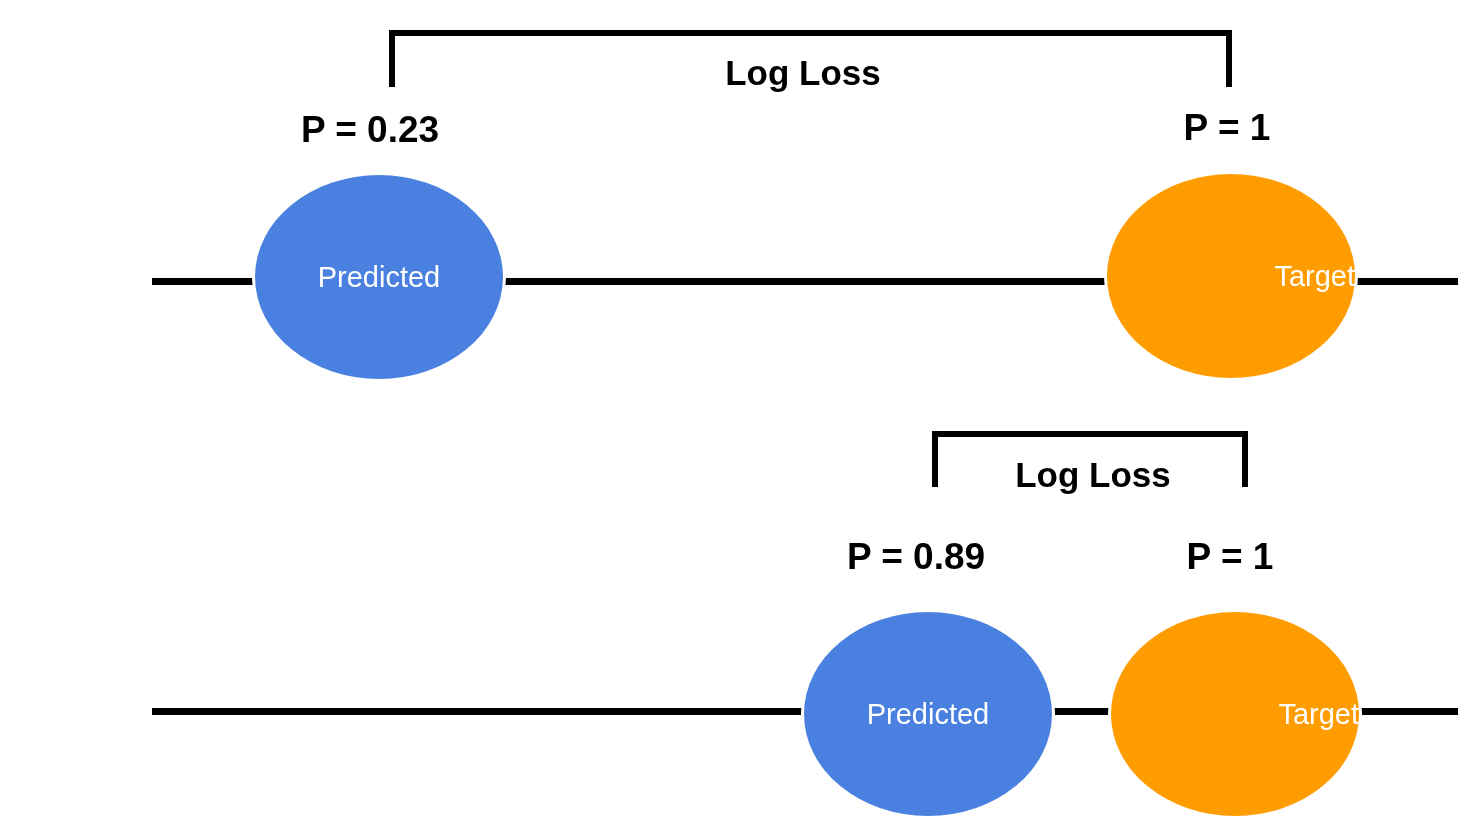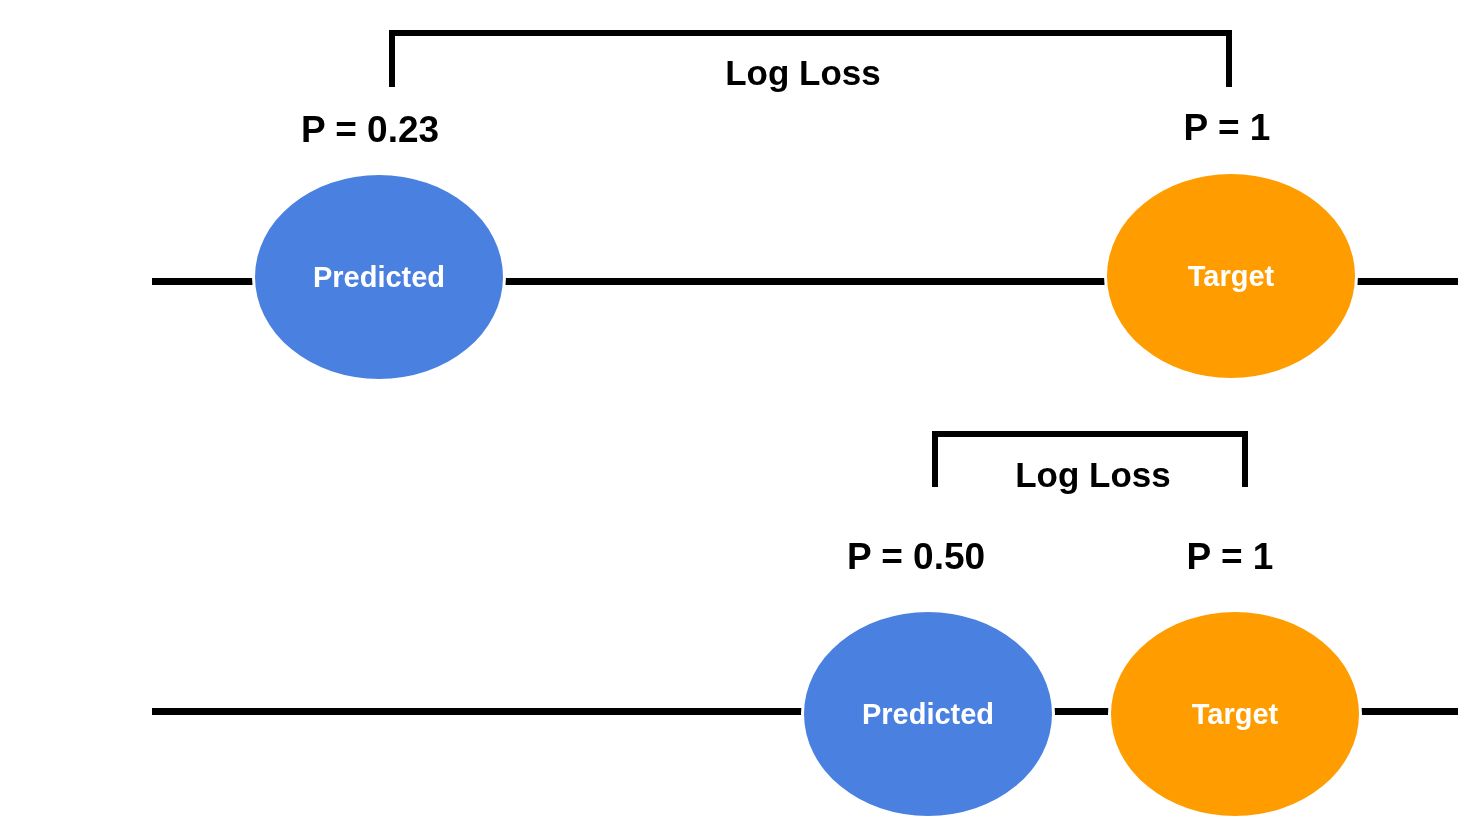--- a/index.html
+++ b/index.html
@@ -71,26 +71,26 @@
     width: 254px;
     height: 210px;
     border-radius: 50%;
     border: 3px solid #ffffff;
     display: flex;
     align-items: center;
     justify-content: center;
   }
   .ellipse .ellipse-text {
     color: #ffffff;
-    font-weight: 700;
+    font-weight: 400;
     font-size: 29px;
     white-space: nowrap;
   }
   .ellipse.predicted { background: var(--predicted, #4A81E0); }
-  .ellipse.target { background: var(--target, #FF9C00); }
+  .ellipse.target { background: var(--target, #FF9C00); justify-content: flex-end; }
 
   .ellipse.pred-top { left: 210px; top: 172px; }
   .ellipse.targ-top { left: 1062px; top: 171px; }
   .ellipse.pred-bottom { left: 759px; top: 609px; }
   .ellipse.targ-bottom { left: 1066px; top: 609px; }
 </style>
 </head>
 <body>
 
 <div class="canvas" style="--bg: #FFFFFF; --line: #000000; --text: #000000; --predicted: #4A81E0; --target: #FF9C00;">
@@ -109,21 +109,21 @@
     </div>
     <div class="ellipse target targ-top">
       <span class="ellipse-text">Target</span>
     </div>
   </div>
 
   <div>
     <div class="bracket bottom"></div>
     <div class="lbl bracket-label bottom">Log Loss</div>
 
-    <div class="lbl p-label pred-bottom">P = 0.50</div>
+    <div class="lbl p-label pred-bottom">P = 0.89</div>
     <div class="lbl p-label targ-bottom">P = 1</div>
 
     <div class="numline bottom"></div>
 
     <div class="ellipse predicted pred-bottom">
       <span class="ellipse-text">Predicted</span>
     </div>
     <div class="ellipse target targ-bottom">
       <span class="ellipse-text">Target</span>
     </div>

